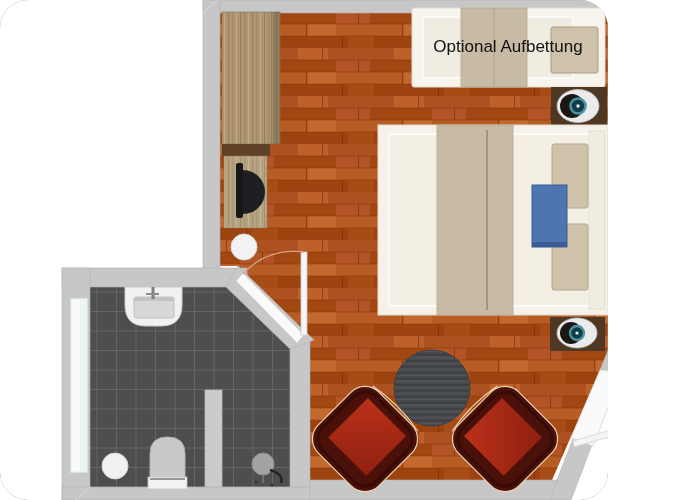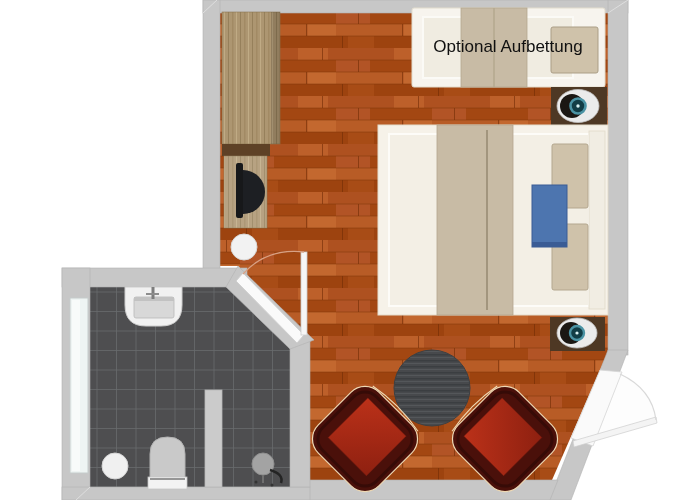--- a/index.html
+++ b/index.html
@@ -1,16 +1,16 @@
 <!DOCTYPE html>
 <html style="--c-wall: #c7c7c7; --c-wall_edge: #b2b2b2; --c-floor_wood: #a84e1c; --c-bathroom_tile: #4e4e50; --c-tile_grout: #696b6d; --c-furniture_wood: #ad9671; --c-desk_wood: #b7a17e; --c-shelf_dark: #5e4126; --c-nightstand: #4e3824; --c-bed_frame: #f6f2e9; --c-mattress: #f3efe5; --c-blanket: #c8bba5; --c-pillow: #cfc2aa; --c-accent_blue: #4d75af; --c-armchair_shell: #4a100a; --c-armchair_seat: #b02c1a; --c-piping: #eed9b5; --c-rug: #47494c; --c-lamp_teal: #4b93a4; --c-door_arc: #d8a184; --c-fixture_gray: #c9c9c9; --c-window_glass: #eef4f3;"><head>
 <meta charset="utf-8">
 <style>
   html,body{margin:0;padding:0;background:#ffffff;}
-  .stage{width:700px;height:500px;position:relative;background:#737373;overflow:hidden;}
+  .stage{width:608px;height:500px;position:relative;background:#737373;overflow:hidden;border-radius:28px;}
   svg{display:block;}
   text.plan-label{font-family:"Liberation Sans",sans-serif;font-size:17px;fill:#101010;}
 </style>
 </head>
 <body>
 
 <div class="stage">
 <svg width="700" height="500" viewBox="0 0 700 500" xmlns="http://www.w3.org/2000/svg">
   <defs>
 

